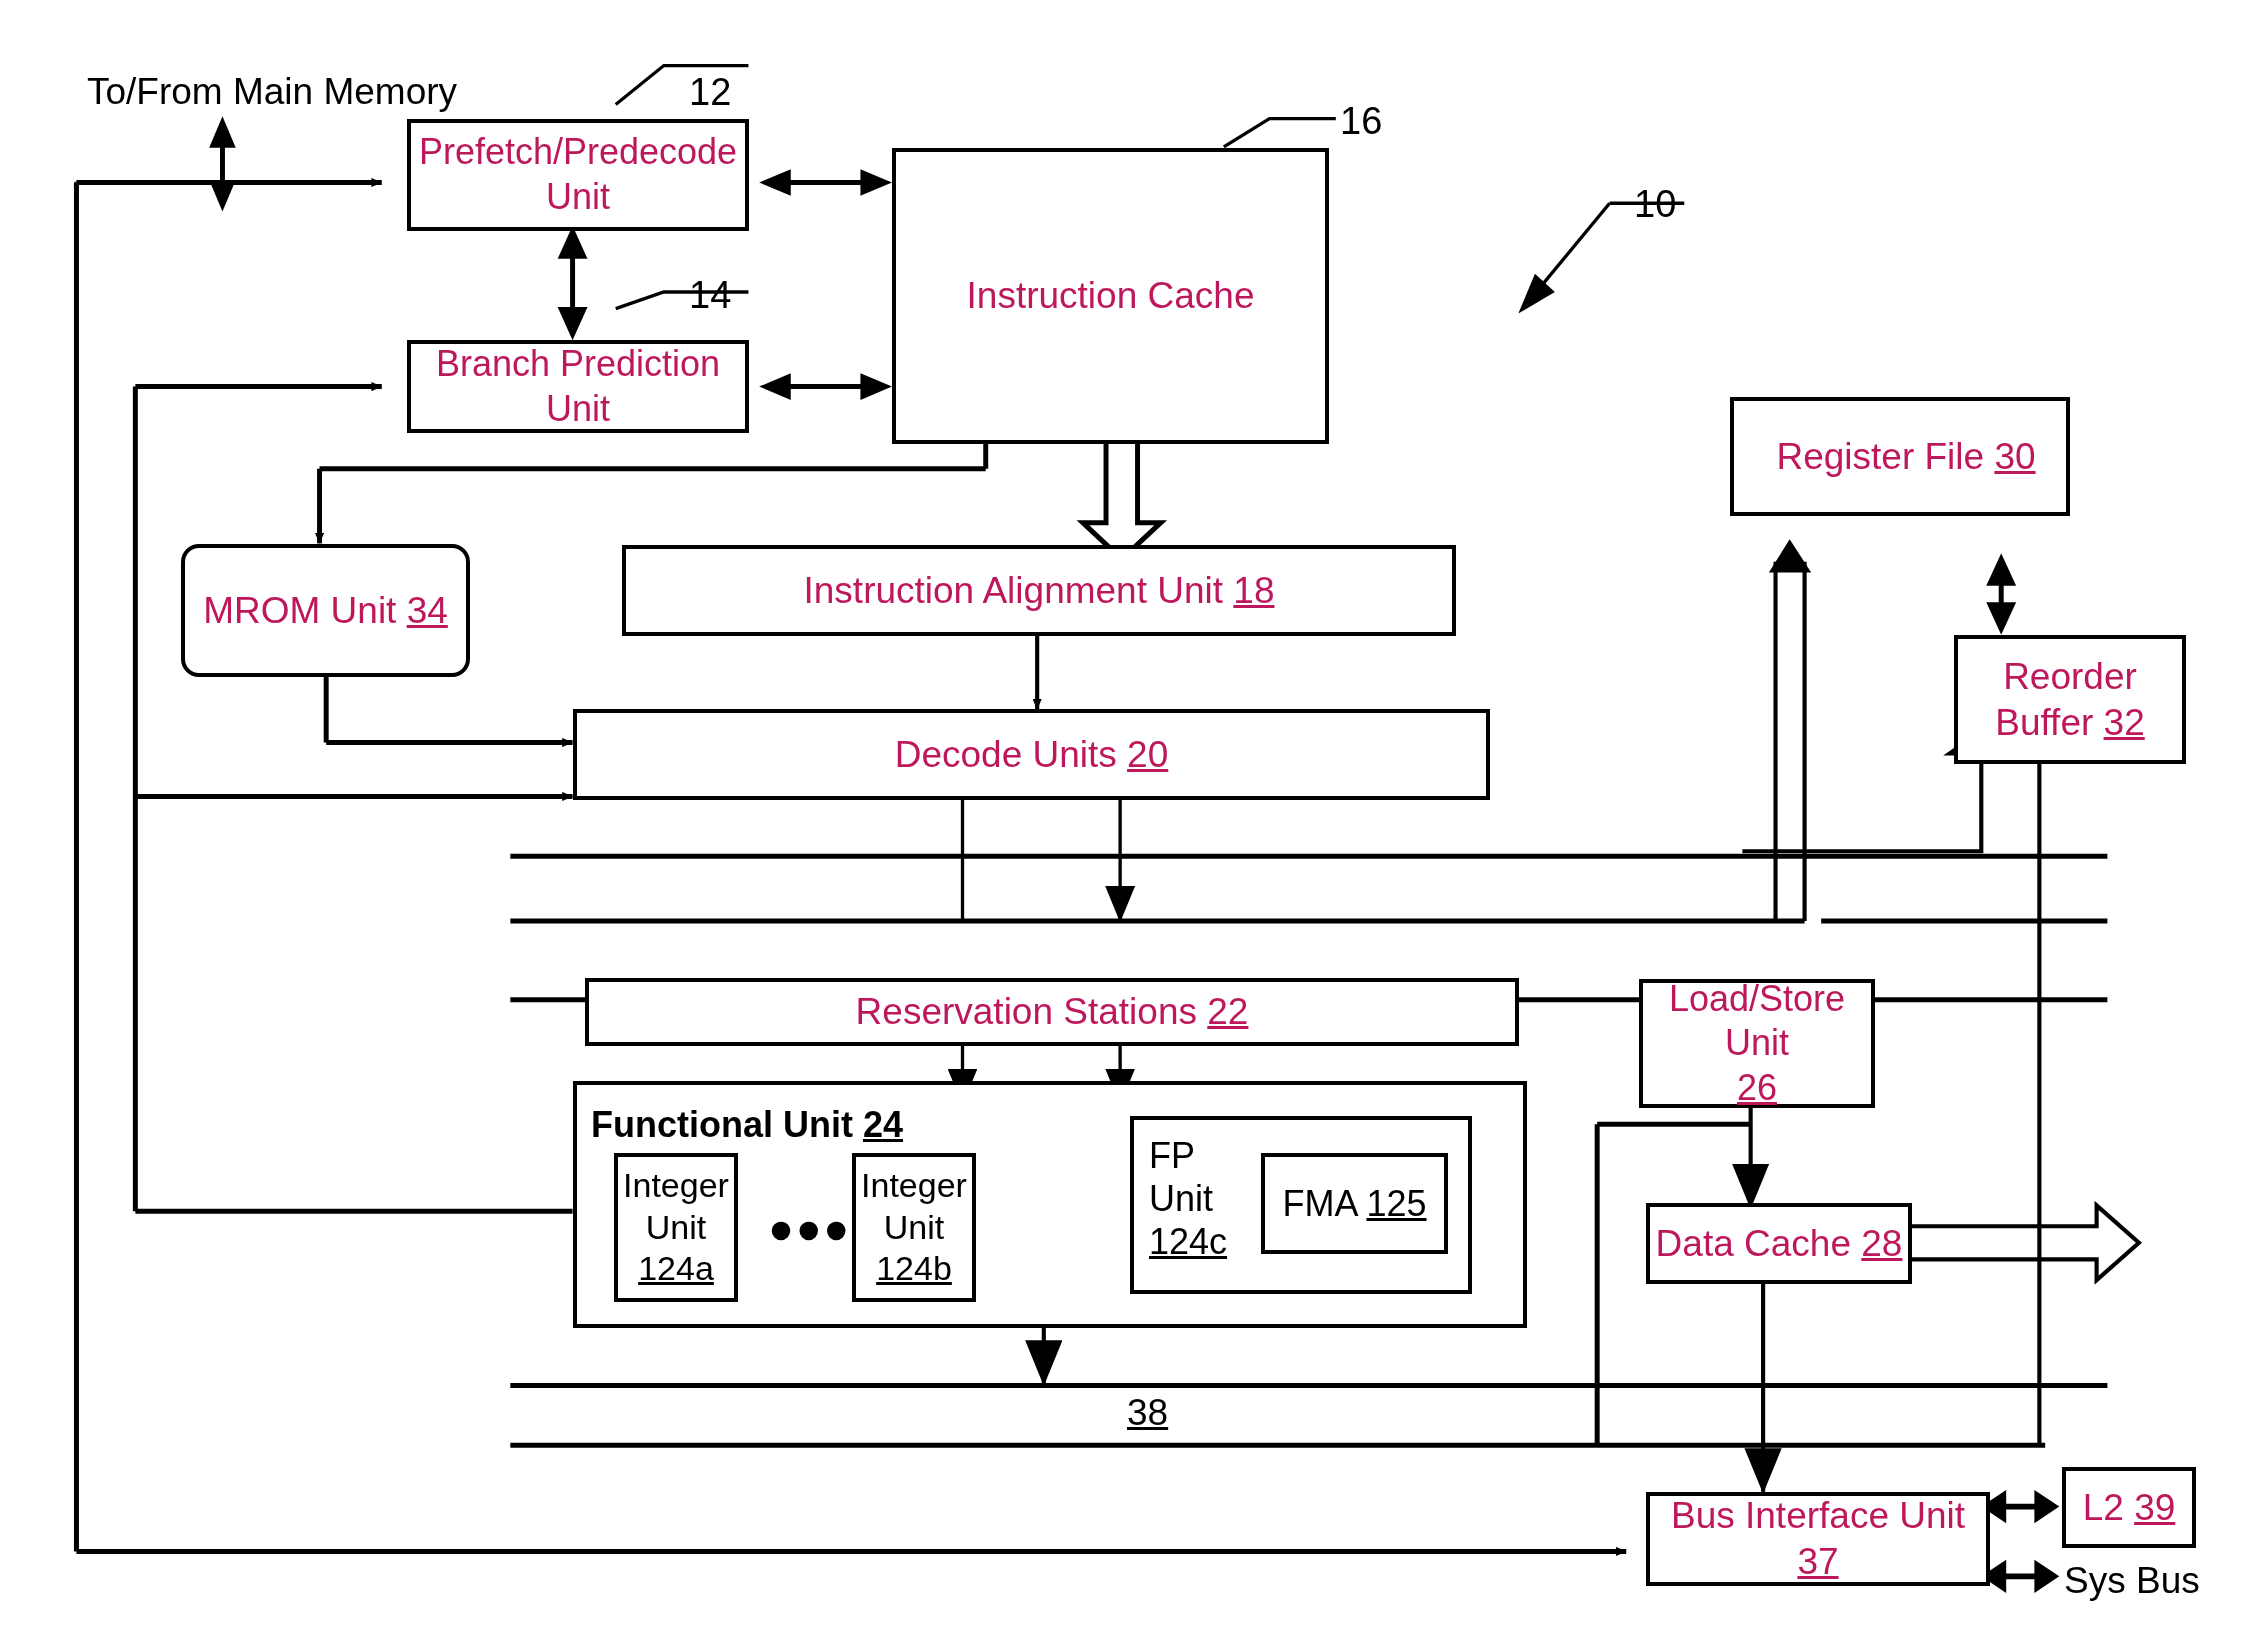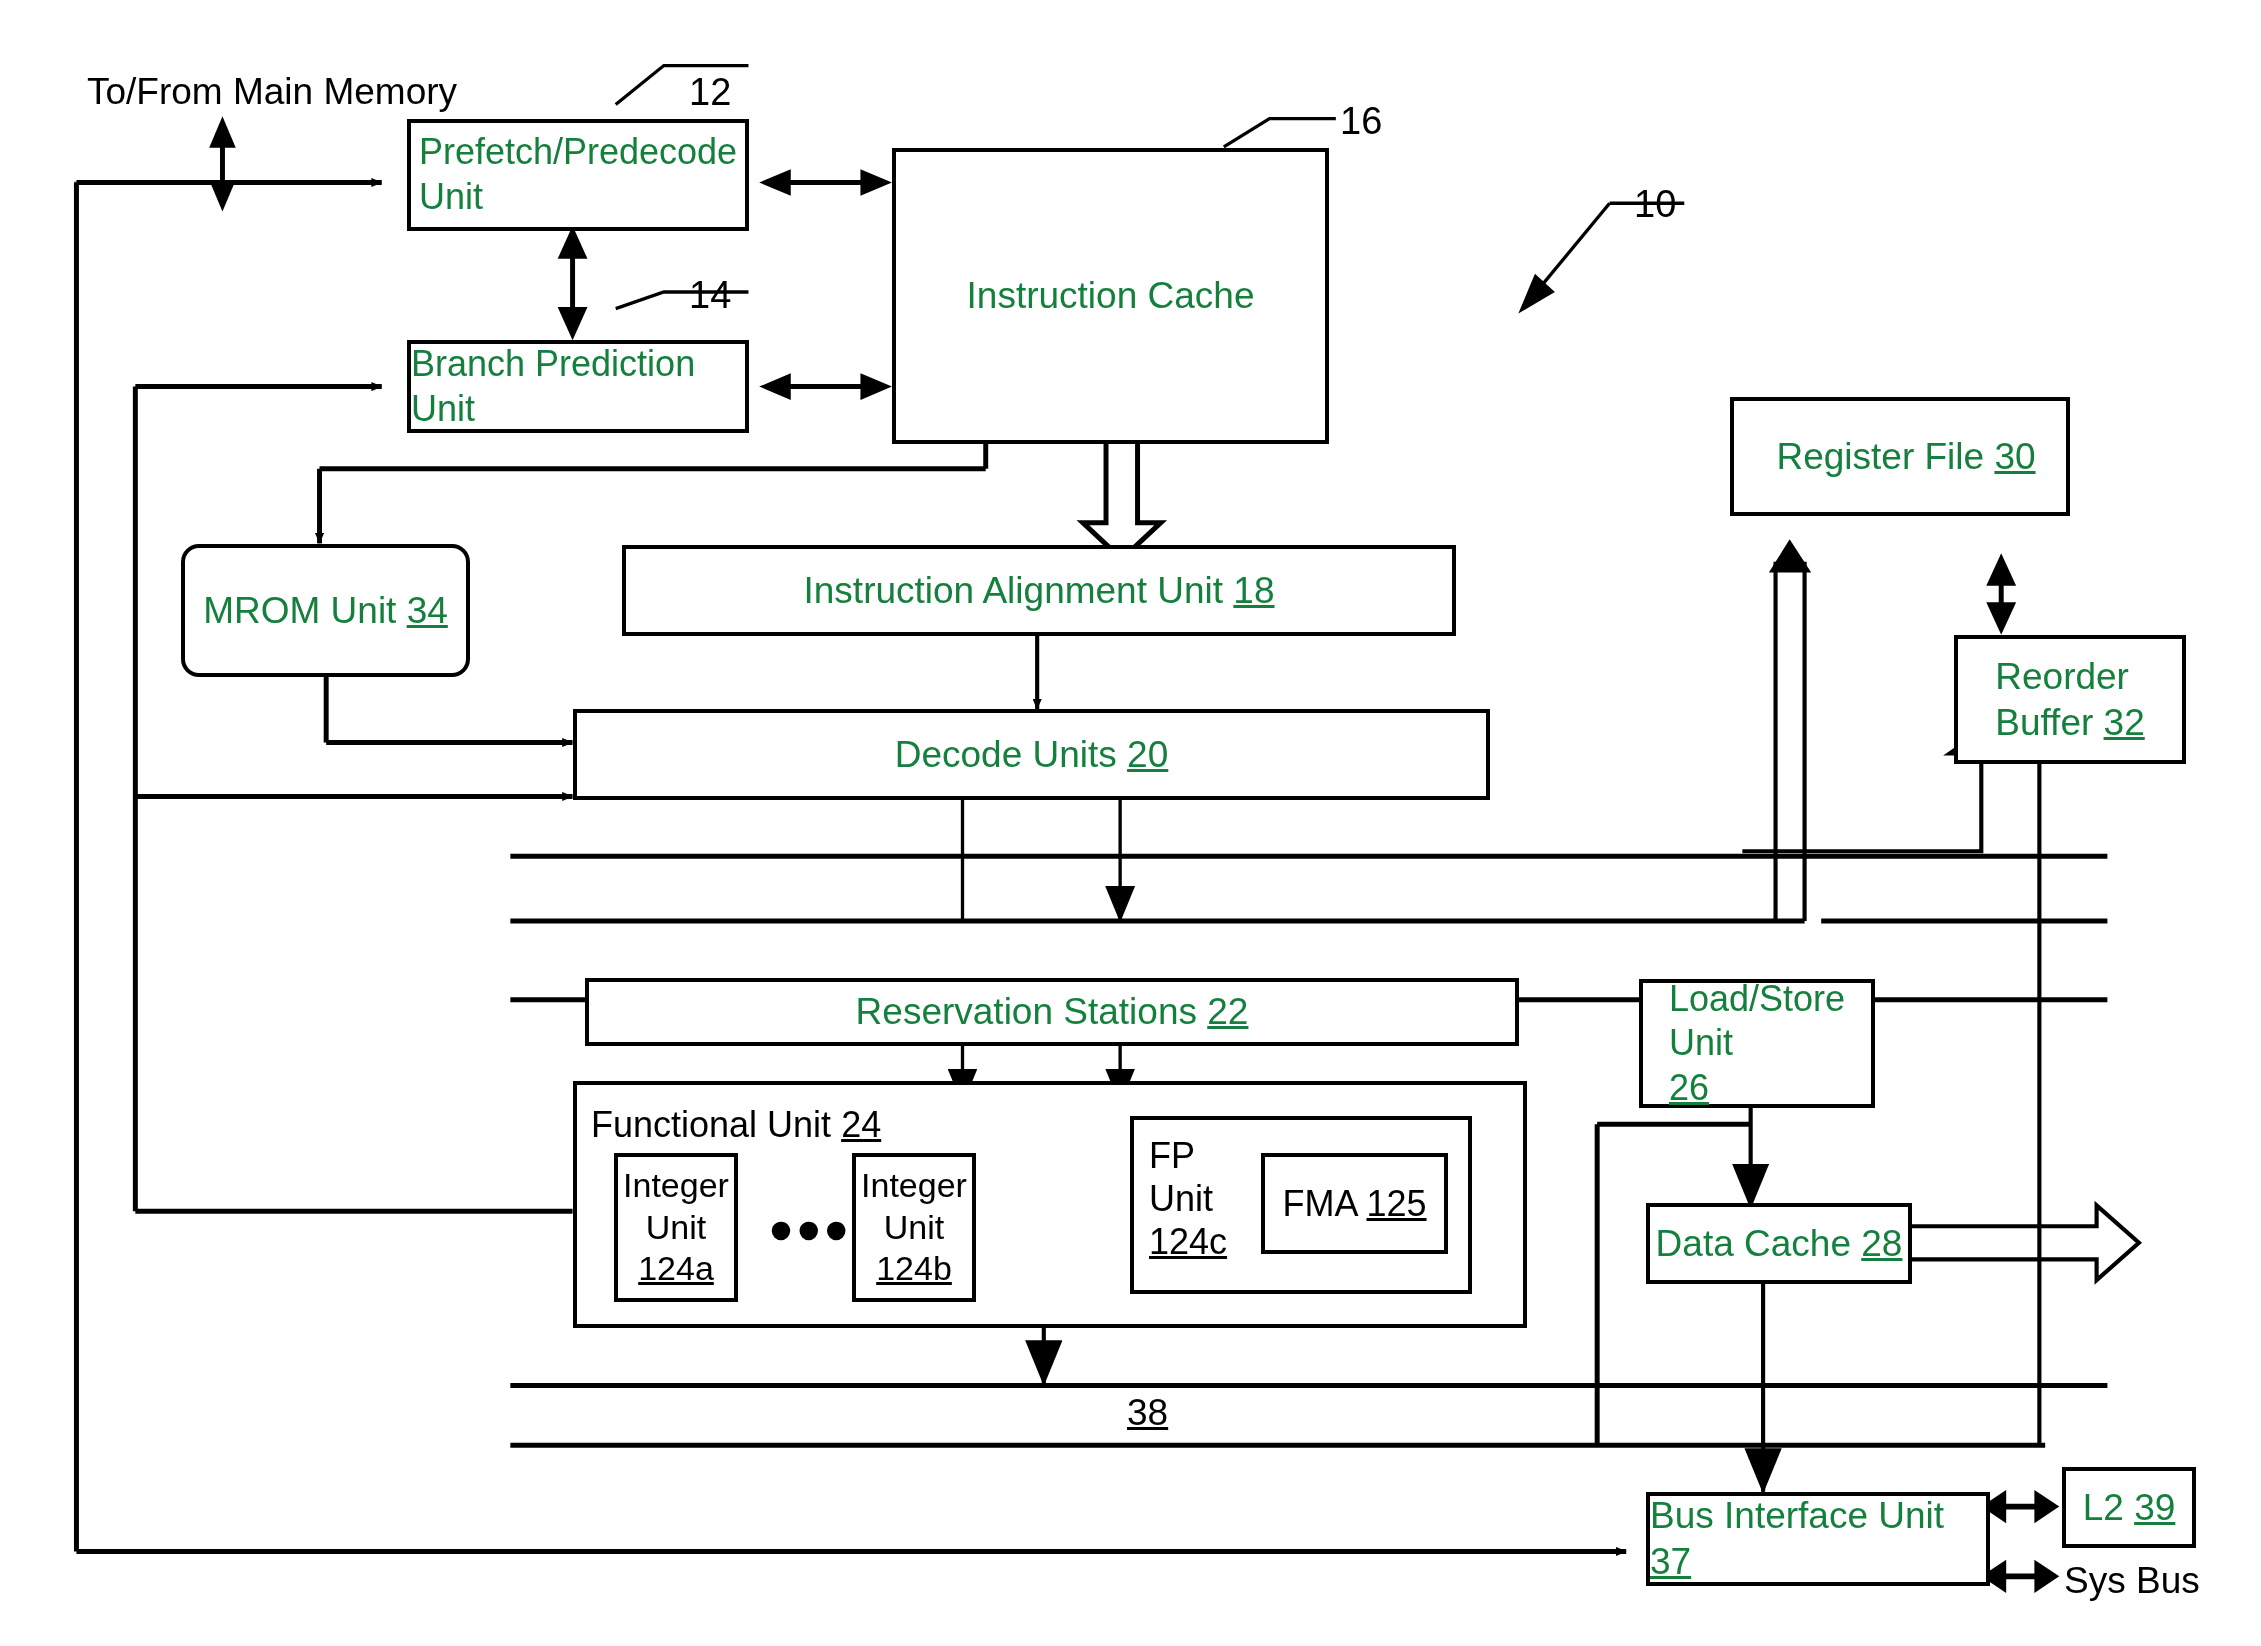--- a/index.html
+++ b/index.html
@@ -27,34 +27,34 @@
     pointer-events: none;
   }
   .blk {
     position: absolute;
     box-sizing: border-box;
     border: 4.1px solid #000;
     background: #fff;
     display: flex;
     align-items: center;
     justify-content: center;
-    text-align: left;
-    color: #15803d;
+    text-align: center;
+    color: #be185d;
     line-height: 1.24;
   }
   .blk.topal {
     align-items: flex-start;
   }
   .lbl {
     position: absolute;
     color: #000;
     white-space: nowrap;
   }
   .u { text-decoration: underline; }
-  .t42 { font-size: 36px; }
+  .t42 { font-size: 36px; font-weight: bold; }
   .t44 { font-size: 37px; }
   .refnum { font-size: 38px; }
   .inner {
     position: absolute;
     box-sizing: border-box;
     border: 4.1px solid #000;
     background: #fff;
     display: flex;
     align-items: center;
     justify-content: center;

